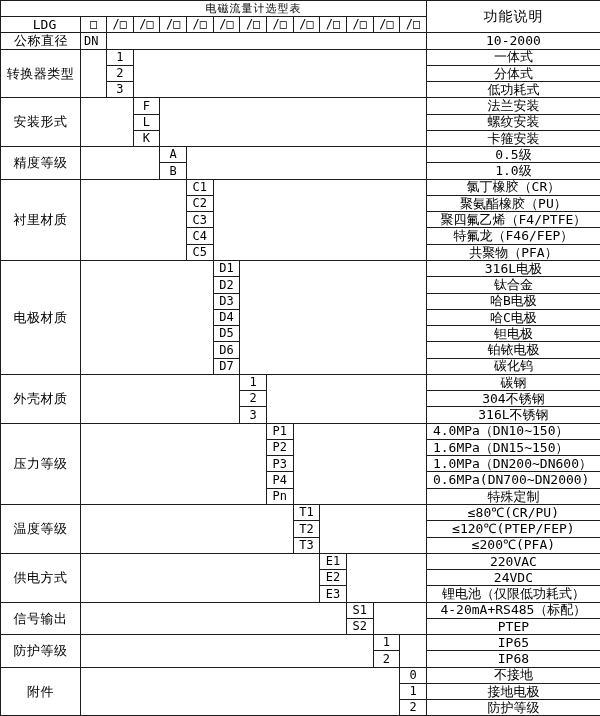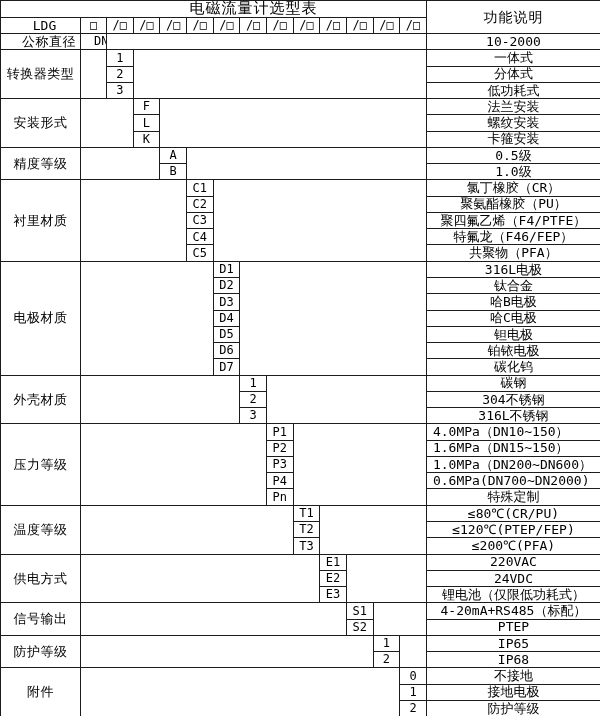--- a/index.html
+++ b/index.html
@@ -4,27 +4,27 @@
 <style>
   html,body{margin:0;padding:0;background:#ffffff;}
   .page{width:600px;height:716px;background:#ffffff;overflow:hidden;}
   table{width:600px;height:716px;border-collapse:collapse;table-layout:fixed;
         font-family:"DejaVu Sans Mono","Liberation Mono",monospace;
         color:#000;background:#fff;}
   td{border:1px solid #1c1c1c;padding:0;text-align:center;vertical-align:middle;
      font-size:13px;line-height:1.05;overflow:hidden;white-space:nowrap;}
   tr{height:16.28px;}
   tr.hdr{height:16px;}
-  .title{font-size:15px;padding-left:80px;letter-spacing:1px;}
+  .title{font-size:11px;padding-left:80px;letter-spacing:1px;}
   .fnh{font-size:14px;letter-spacing:1px;}
   .ldg{text-align:center;padding-left:8px;}
   .lbl{font-size:13px;letter-spacing:0.5px;}
-  .lft{text-align:left;padding-left:21px;margin-left:28px;}
+  .lft{text-align:left;padding-left:13px;margin-left:28px;}
   .code{font-size:12px;}
-  .cl{text-align:left;padding-left:13px;}
+  .cl{text-align:left;padding-left:3px;}
   .desc{font-size:13px;margin-left:44px;}
   .al{text-align:left;padding-left:6px;}
   .slot{font-size:12px;}
 </style>
 </head>
 <body>
 
 <div class="page">
 <table>
   <colgroup>

